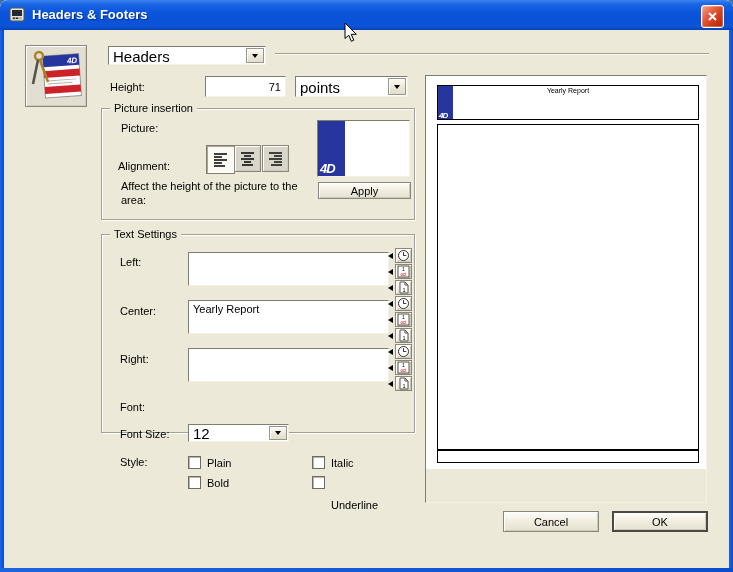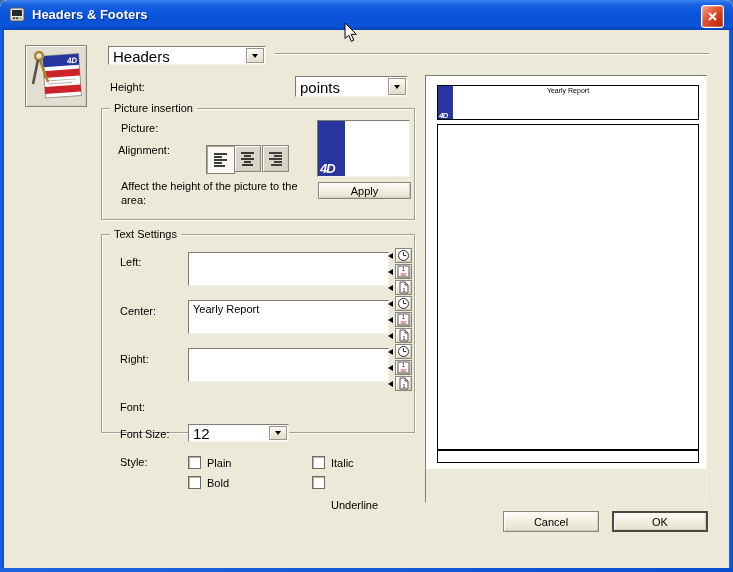--- a/index.html
+++ b/index.html
@@ -95,32 +95,33 @@
 
   <div class="combo" style="left:108px;top:46px;width:158px;height:19px;">
     <span class="combo-value">Headers</span>
     <span class="combo-btn">
         <span class="tri-down"></span>
       </span>
   </div>
   <div class="etched" style="left:275px;top:53px;width:434px;"></div>
 
   <div class="lbl" style="left:110px;top:81px;">Height:</div>
+  <input class="field" style="left: 205px; top: 76px; width: 81px; height: 21px;" value="71">
   <div class="combo" style="left:295px;top:76px;width:113px;height:21px;">
     <span class="combo-value">points</span>
     <span class="combo-btn">
         <span class="tri-down"></span>
       </span>
   </div>
 
   <div class="group" style="left:101px;top:108px;width:314px;height:112px;">
     <span class="group-title">Picture insertion</span>
   </div>
   <div class="lbl" style="left:121px;top:122px;">Picture:</div>
-  <div class="lbl" style="left:118px;top:144px;">Alignment:</div>
+  <div class="lbl" style="left:118px;top:160px;">Alignment:</div>
 
   <div class="btn align-btn align-sel" style="left:206px;top:145px;">
     <svg width="17" height="17" viewBox="0 0 17 17">
       <g stroke="#000" stroke-width="1.4">
           <line x1="2" y1="3" x2="15" y2="3"></line>
           <line x1="2" y1="6" x2="10" y2="6"></line>
           <line x1="2" y1="9" x2="15" y2="9"></line>
           <line x1="2" y1="12" x2="10" y2="12"></line>
           <line x1="2" y1="15" x2="13" y2="15"></line>
         </g>

